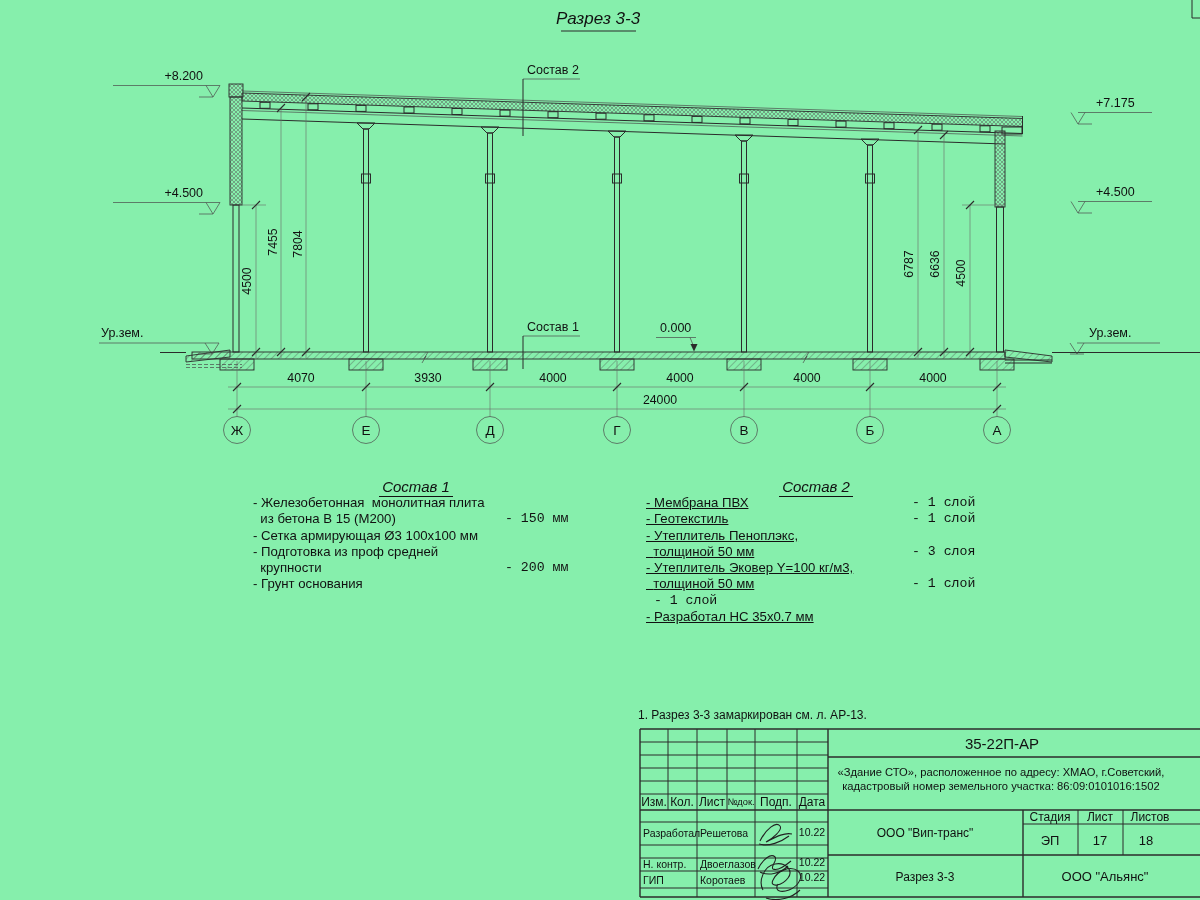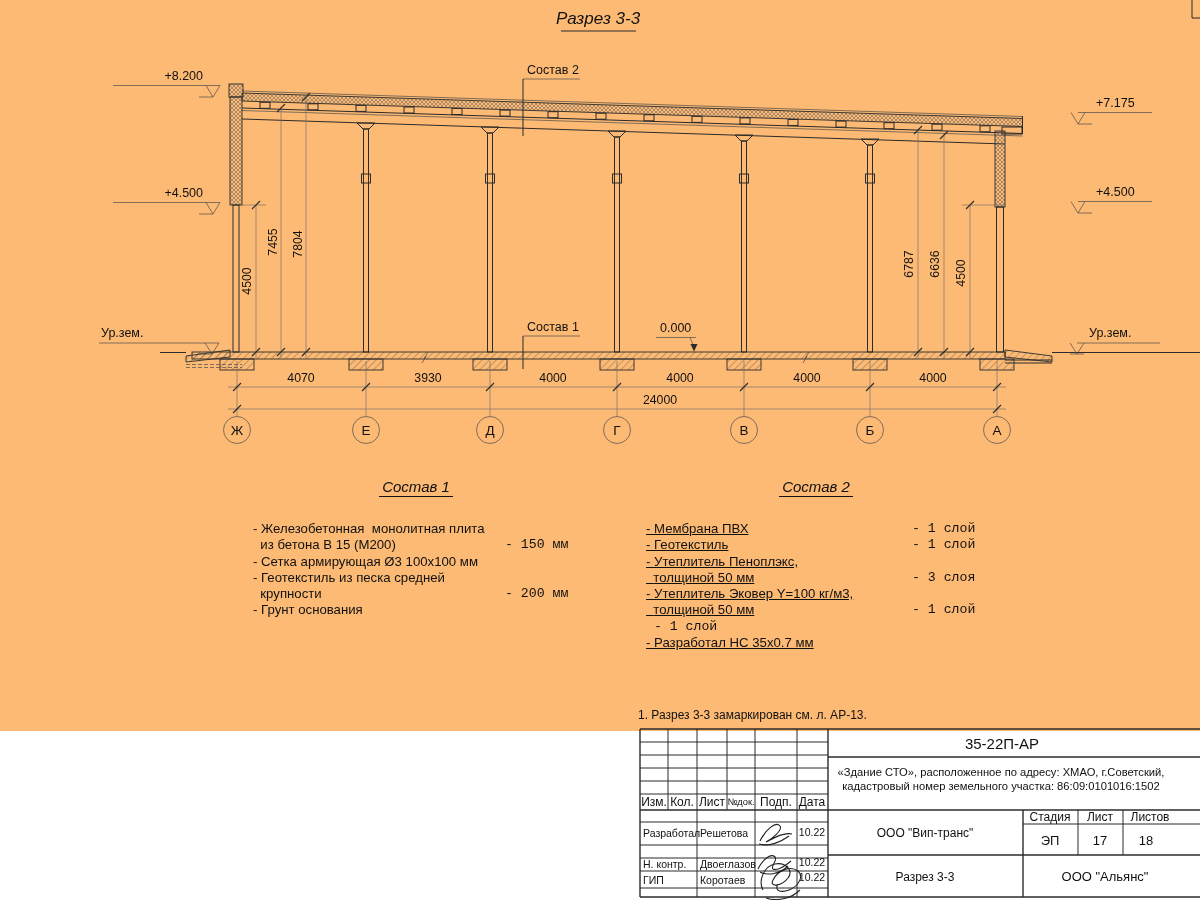--- a/index.html
+++ b/index.html
@@ -1,17 +1,17 @@
 <!DOCTYPE html>
 <html><head>
 <meta charset="utf-8">
 <style>
   html,body{margin:0;padding:0;background:#fff;width:1200px;height:900px;overflow:hidden;
     font-family:"Liberation Sans",sans-serif;}
-  #page{position:relative;width:1200px;height:731px;background:#fdba74;}
+  #page{position:relative;width:1200px;height:900px;background:#86efac;}
   svg{position:absolute;left:0;top:0;}
   svg text{fill:#111;font-family:"Liberation Sans",sans-serif;}
   .ln{stroke:#2b2b2b;stroke-width:1;fill:none}
   .lt{stroke:#2b2b2b;stroke-width:1.4;fill:none}
   .th{stroke:#4a4a4a;stroke-width:0.7;fill:none}
   .thl{stroke:#6a6a6a;stroke-width:0.6;fill:none}
   .tk{stroke:#2b2b2b;stroke-width:1.1}
   .hx{fill:url(#xh);stroke:#2b2b2b;stroke-width:0.9}
   .hd{fill:url(#dh);stroke:#2b2b2b;stroke-width:0.9}
   .dt{font-size:12.3px}
@@ -21,21 +21,21 @@
   .n1{font-size:12px}
   .b15{font-size:15px}.b11{font-size:11.2px}.b12{font-size:12px}
   .b10{font-size:10.5px}.b9{font-size:9.3px}.b13{font-size:13px}
   .sig{stroke:#222;stroke-width:1.1;fill:none}
   
   .sost{position:absolute;color:#111;}
   #sostav1{left:253px;top:478px;width:326px;}
   #sostav2{left:646px;top:478px;width:340px;}
   .sost .hdr{text-align:center;font-size:15px;font-style:italic;}
   .sost .hdr span{border-bottom:1px solid #111;padding:0 3px 1px 3px;}
-  .sost .items{margin-top:26px;font-size:13.2px;line-height:16.3px;}
+  .sost .items{font-size:13.2px;line-height:16.3px;}
   .item{display:flex;align-items:flex-end;}
   .item .tx{white-space:pre-wrap;}
   #sostav1 .tx{width:252px;}
   #sostav2 .tx{width:266px;text-decoration:underline;}
   .item .val{white-space:pre;font-family:Liberation Mono, monospace;}
 </style>
 </head>
 <body>
 
 <div id="page">
@@ -354,21 +354,21 @@
     <div class="item">
           <div class="tx">- Железобетонная  монолитная плита
   из бетона В 15 (М200)</div>
           <div class="val">- 150 мм</div>
         </div>
     <div class="item">
           <div class="tx">- Сетка армирующая Ø3 100х100 мм</div>
           <div class="val"></div>
         </div>
     <div class="item">
-          <div class="tx">- Геотекстиль из песка средней
+          <div class="tx">- Подготовка из проф средней
   крупности</div>
           <div class="val">- 200 мм</div>
         </div>
     <div class="item">
           <div class="tx">- Грунт основания</div>
           <div class="val"></div>
         </div>
   </div>
 </div>
 

